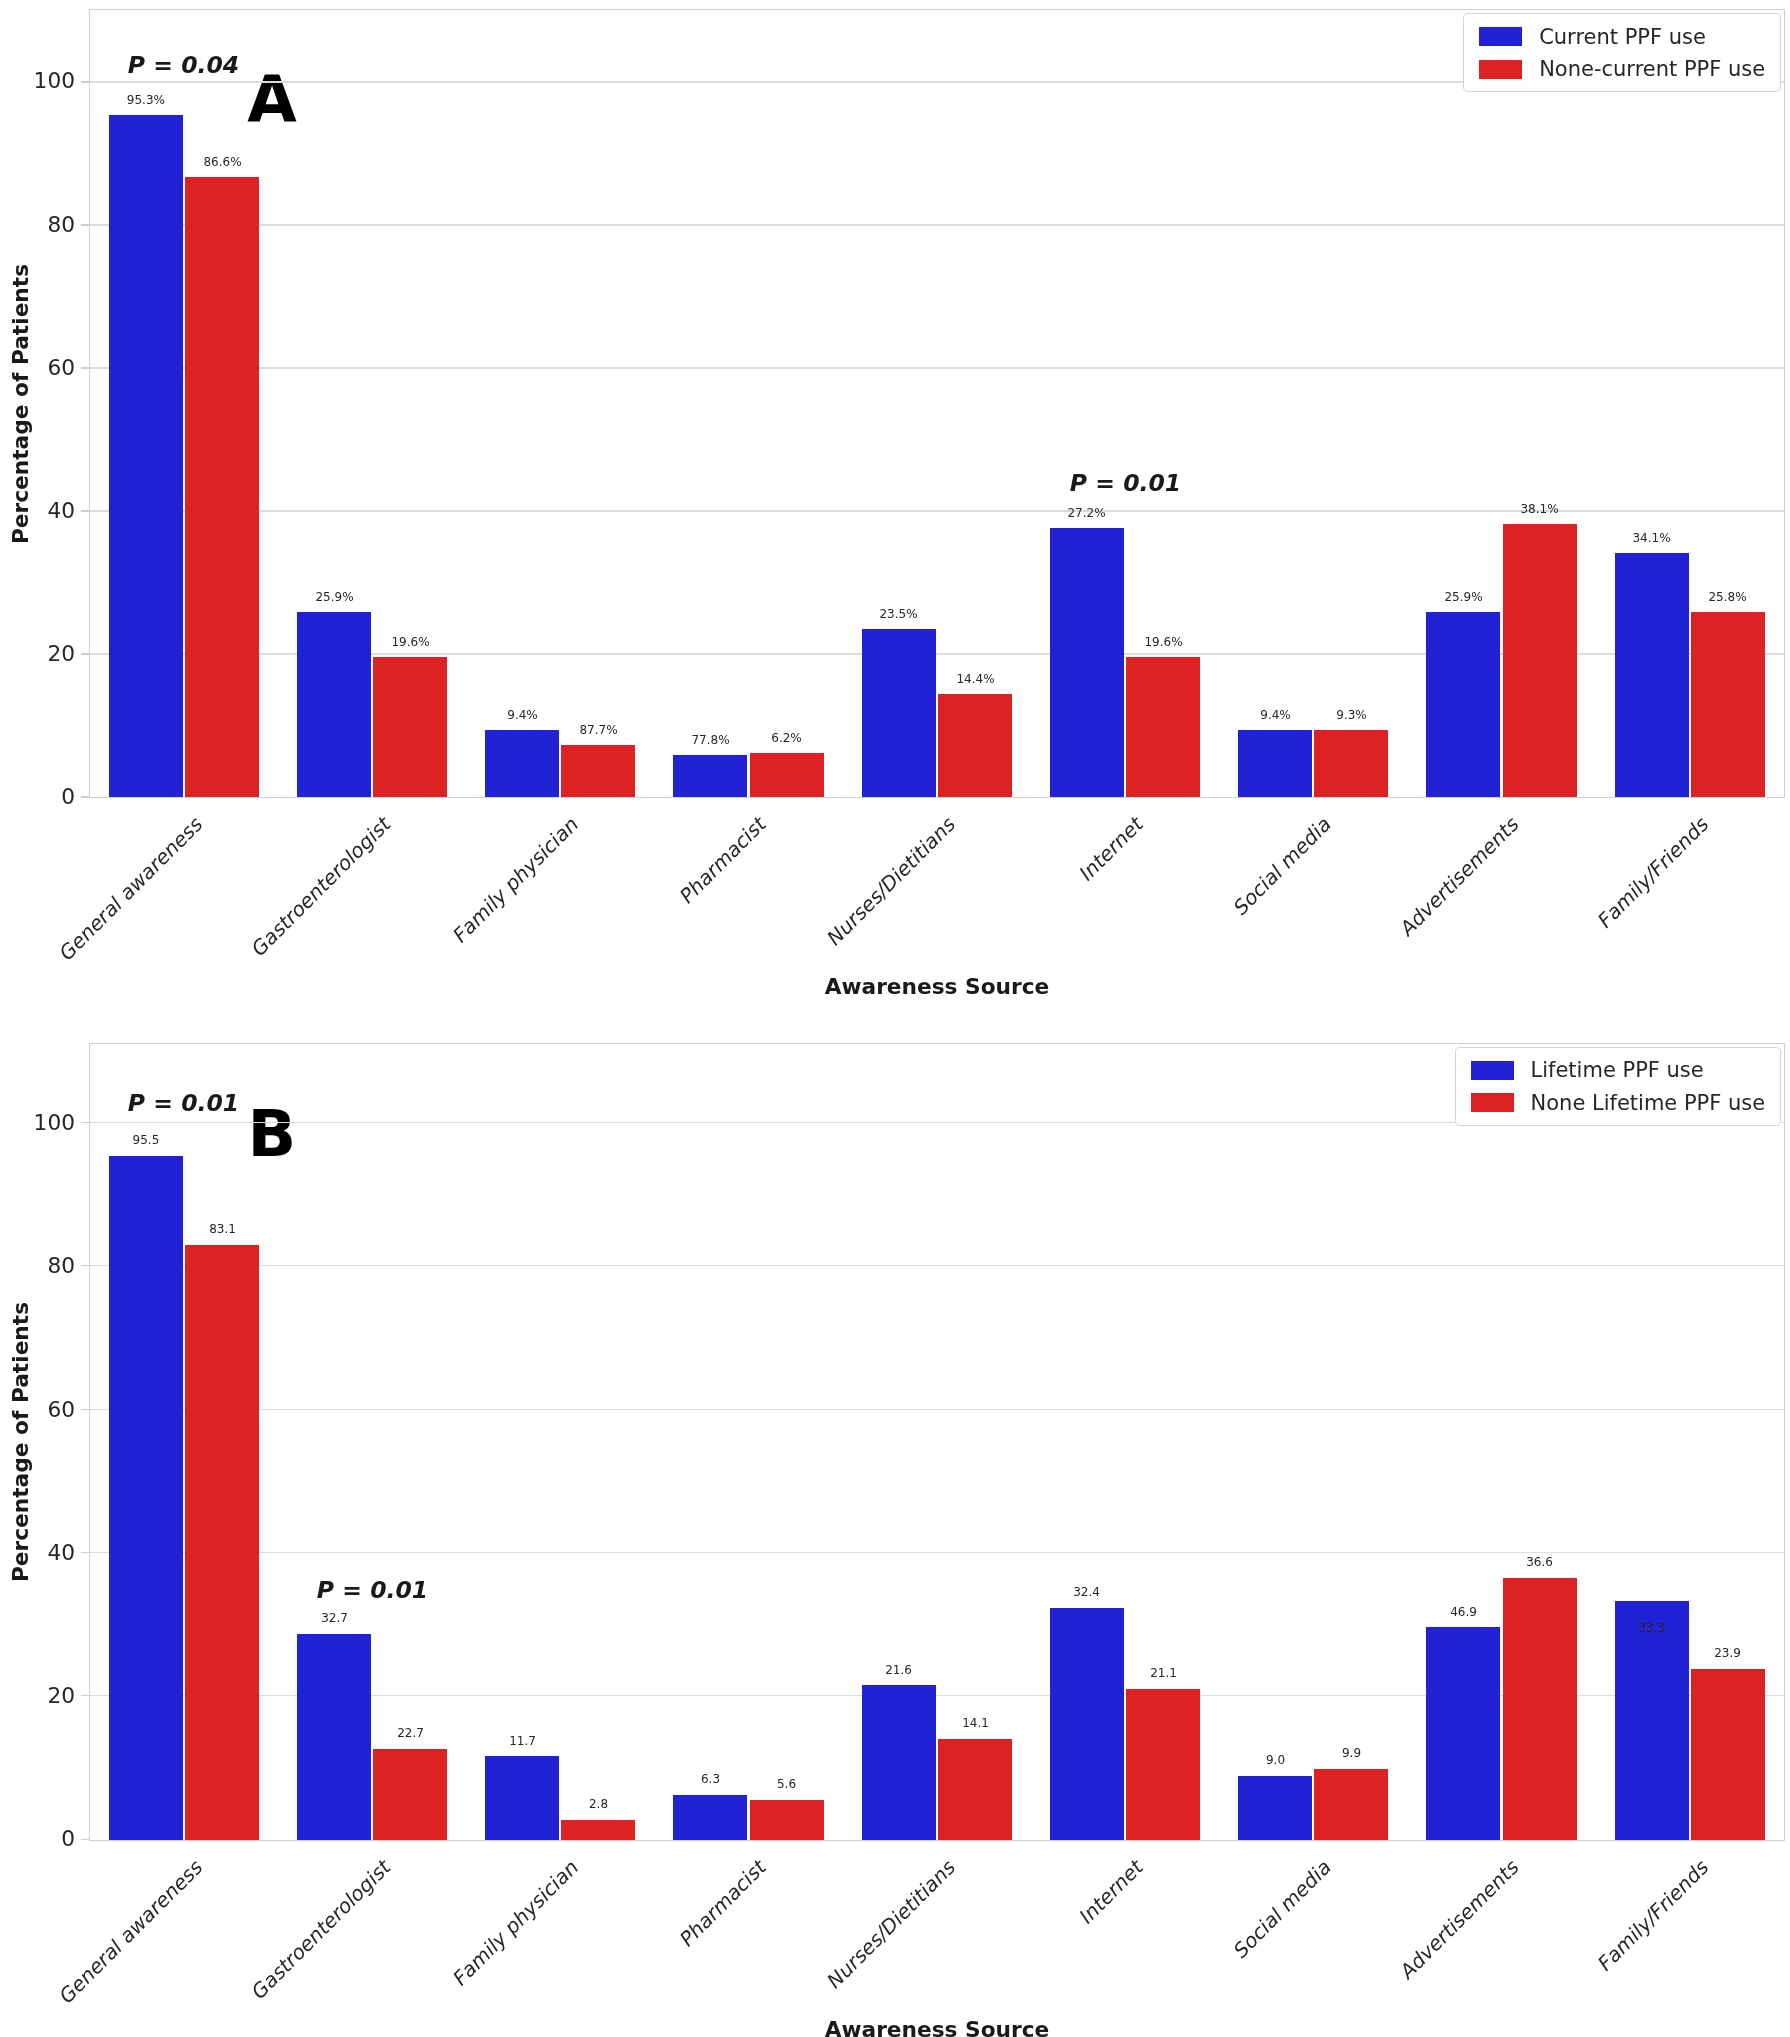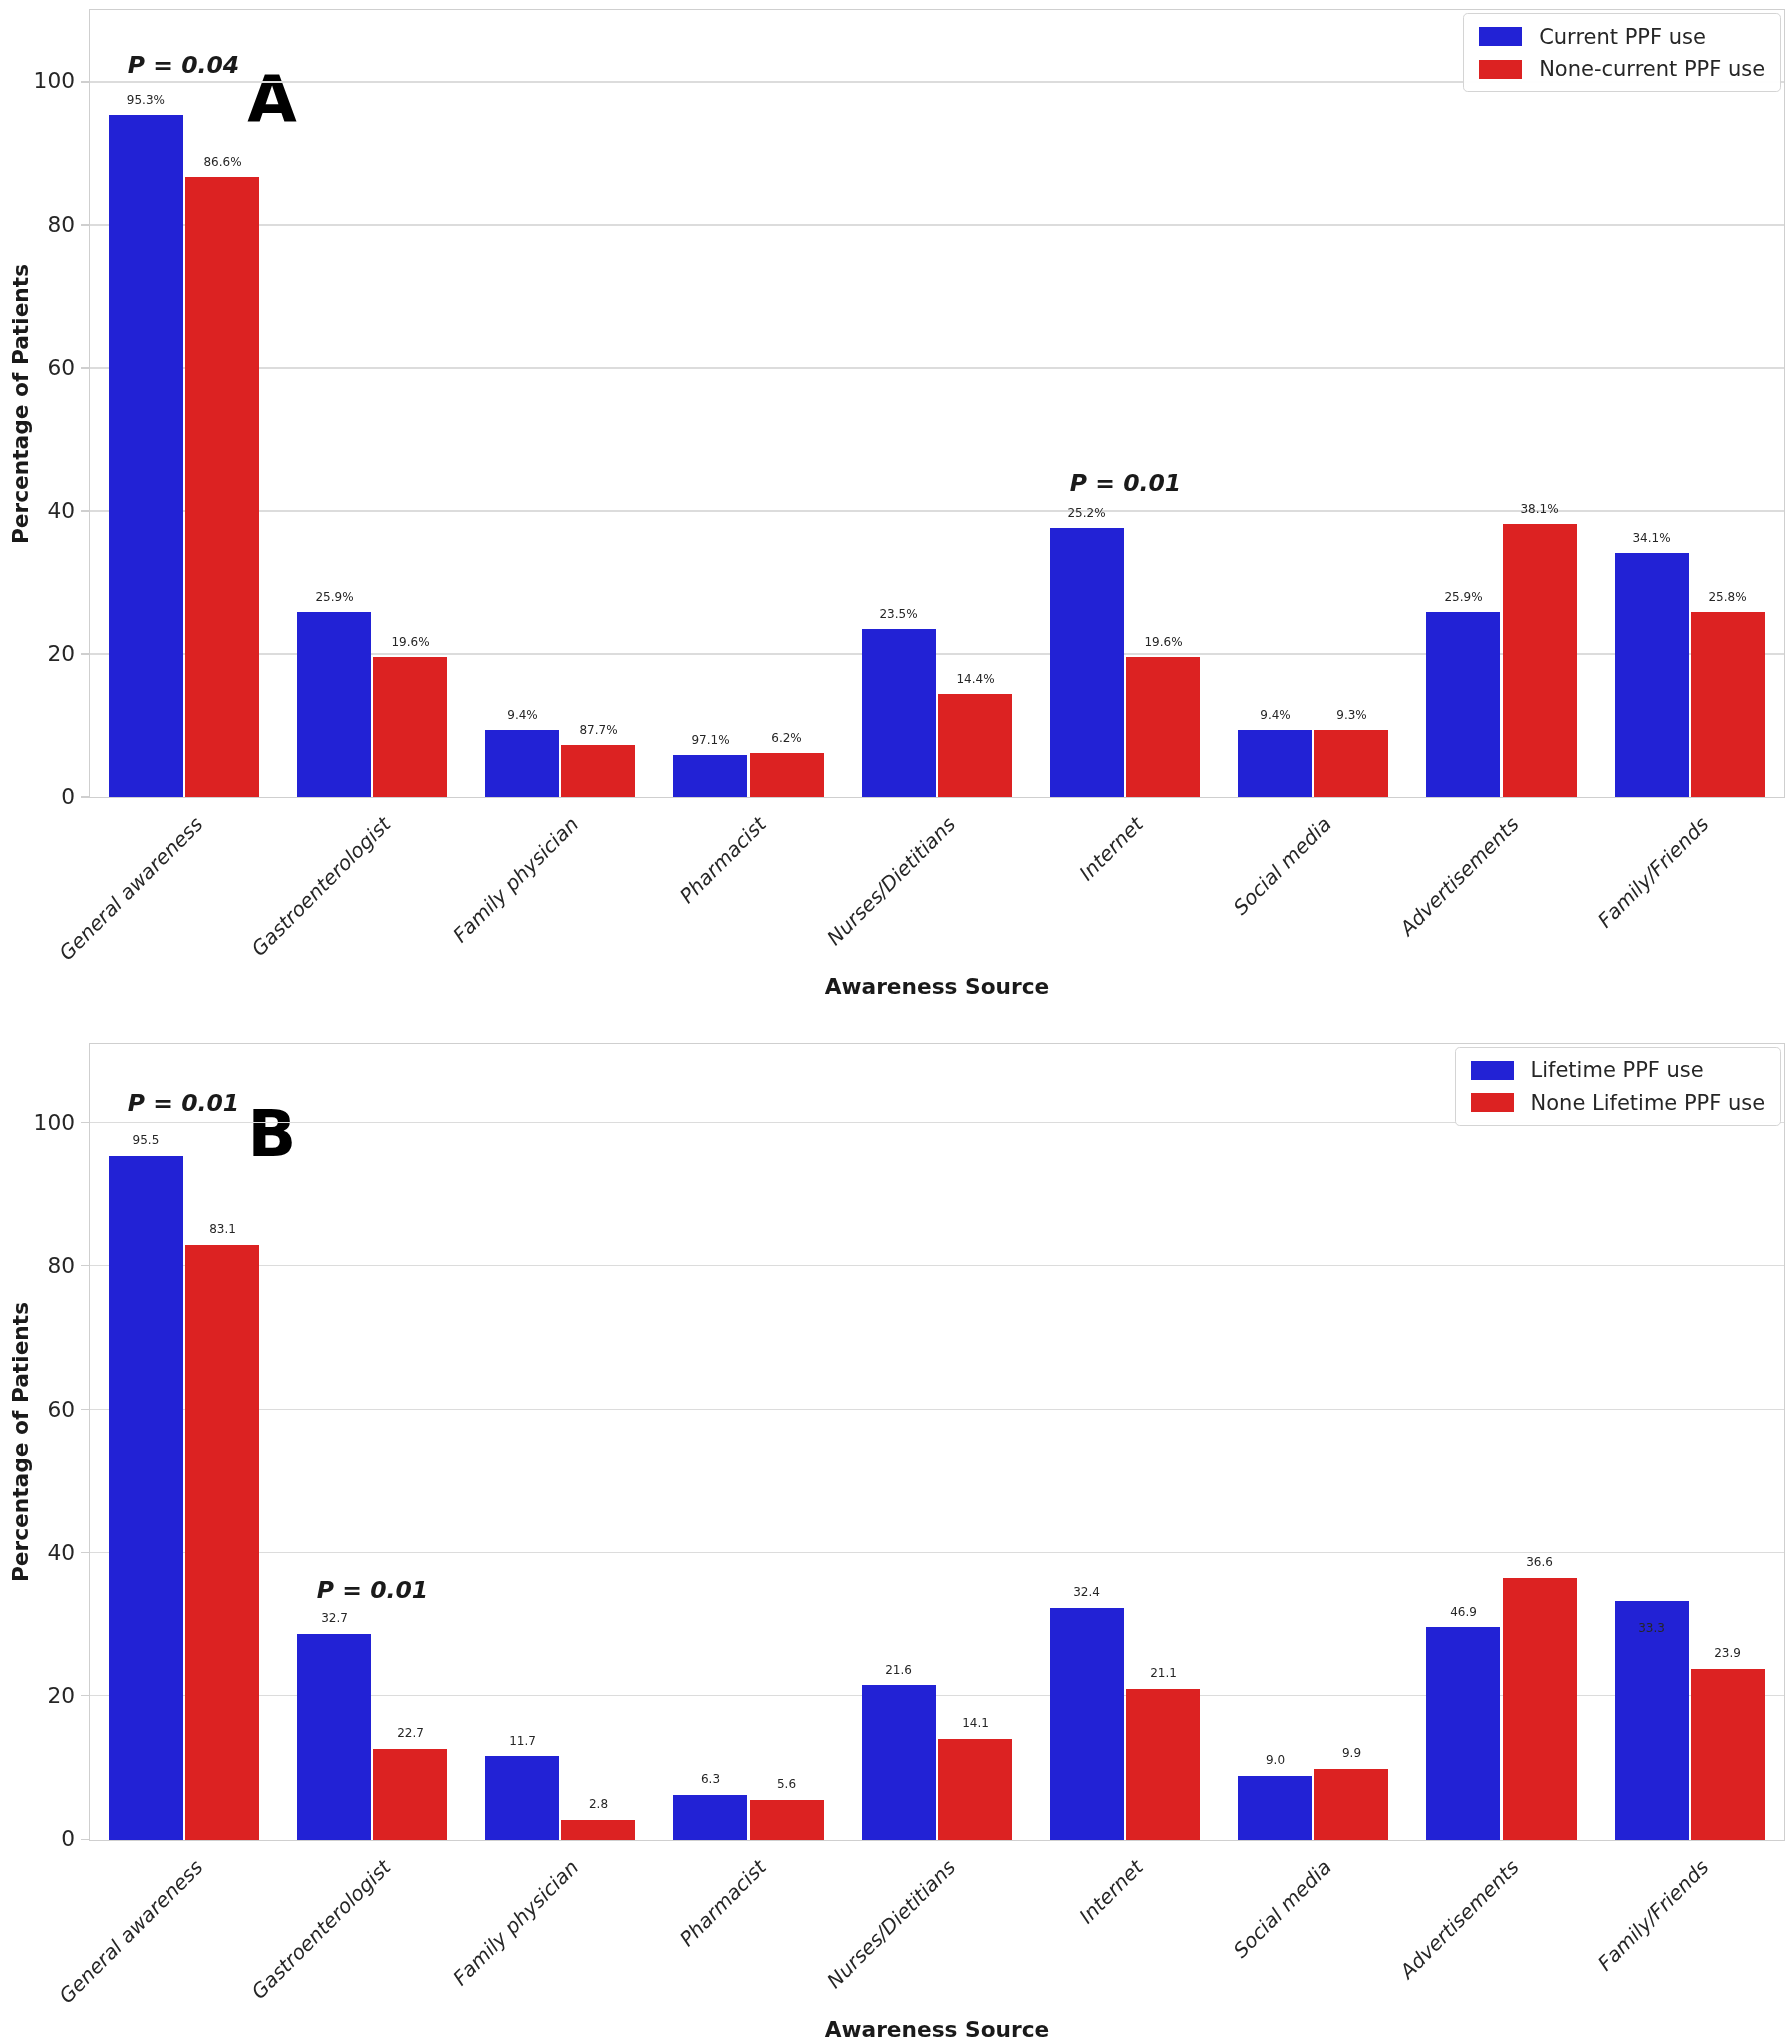--- a/index.html
+++ b/index.html
@@ -103,31 +103,31 @@
         <div class="bar-label" style="left: 174px; top: 575px;">25.9%</div>
         <div class="bar" style="left: 283px; height: 140px; background: rgb(220, 34, 34);"></div>
         <div class="bar-label" style="left: 250px; top: 620px;">19.6%</div>
         <div class="xtick-label" style="right: 1406px;">Gastroenterologist</div>
         <div class="bar" style="left: 395px; height: 67px; background: rgb(34, 34, 213);"></div>
         <div class="bar-label" style="left: 362px; top: 693px;">9.4%</div>
         <div class="bar" style="left: 471px; height: 52px; background: rgb(220, 34, 34);"></div>
         <div class="bar-label" style="left: 438px; top: 708px;">87.7%</div>
         <div class="xtick-label" style="right: 1218px;">Family physician</div>
         <div class="bar" style="left: 583px; height: 42px; background: rgb(34, 34, 213);"></div>
-        <div class="bar-label" style="left: 550px; top: 718px;">97.1%</div>
+        <div class="bar-label" style="left: 550px; top: 718px;">77.8%</div>
         <div class="bar" style="left: 660px; height: 44px; background: rgb(220, 34, 34);"></div>
         <div class="bar-label" style="left: 626px; top: 716px;">6.2%</div>
         <div class="xtick-label" style="right: 1030px;">Pharmacist</div>
         <div class="bar" style="left: 772px; height: 168px; background: rgb(34, 34, 213);"></div>
         <div class="bar-label" style="left: 738px; top: 592px;">23.5%</div>
         <div class="bar" style="left: 848px; height: 103px; background: rgb(220, 34, 34);"></div>
         <div class="bar-label" style="left: 815px; top: 657px;">14.4%</div>
         <div class="xtick-label" style="right: 841px;">Nurses/Dietitians</div>
         <div class="bar" style="left: 960px; height: 269px; background: rgb(34, 34, 213);"></div>
-        <div class="bar-label" style="left: 926px; top: 491px;">25.2%</div>
+        <div class="bar-label" style="left: 926px; top: 491px;">27.2%</div>
         <div class="bar" style="left: 1036px; height: 140px; background: rgb(220, 34, 34);"></div>
         <div class="bar-label" style="left: 1003px; top: 620px;">19.6%</div>
         <div class="xtick-label" style="right: 653px;">Internet</div>
         <div class="bar" style="left: 1148px; height: 67px; background: rgb(34, 34, 213);"></div>
         <div class="bar-label" style="left: 1115px; top: 693px;">9.4%</div>
         <div class="bar" style="left: 1224px; height: 67px; background: rgb(220, 34, 34);"></div>
         <div class="bar-label" style="left: 1191px; top: 693px;">9.3%</div>
         <div class="xtick-label" style="right: 465px;">Social media</div>
         <div class="bar" style="left: 1336px; height: 185px; background: rgb(34, 34, 213);"></div>
         <div class="bar-label" style="left: 1303px; top: 575px;">25.9%</div>

